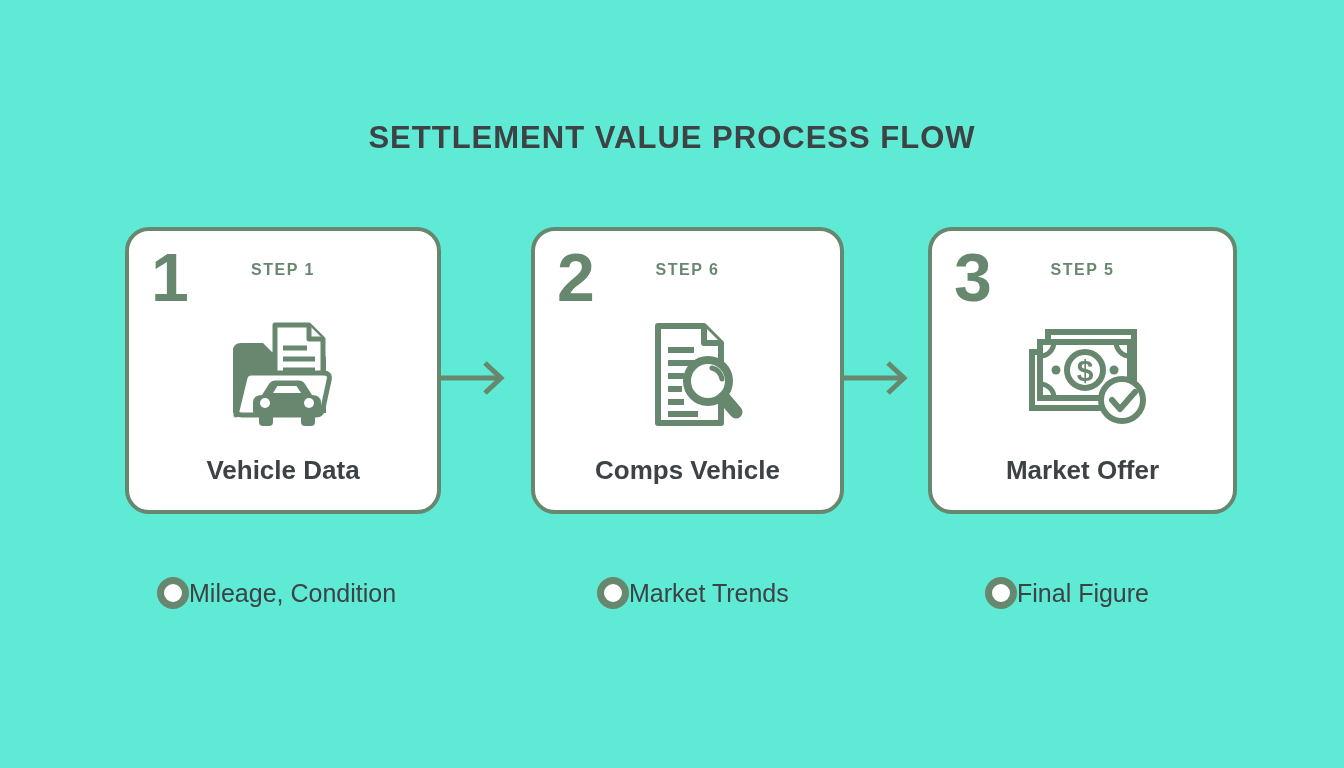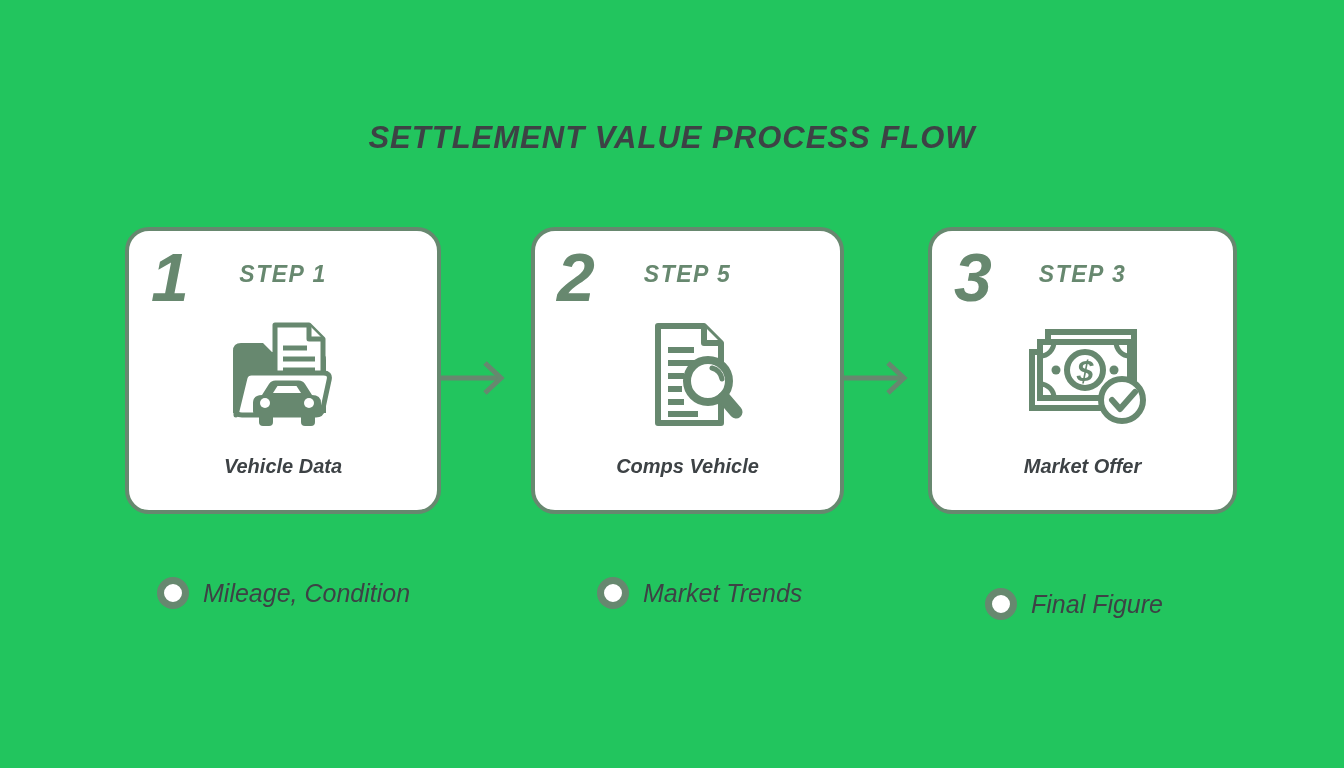--- a/index.html
+++ b/index.html
@@ -3,21 +3,21 @@
 <meta charset="utf-8">
 <style>
   * { margin: 0; padding: 0; box-sizing: border-box; }
   html, body { background: #ffffff; }
   body {
     font-family: "Liberation Sans", sans-serif;
     width: 1344px; height: 768px;
     position: relative; overflow: hidden;
     color: #3d4245;
   }
-  .canvas { position: absolute; inset: 0; background: #22c55e; font-style: italic; }
+  .canvas { position: absolute; inset: 0; background: #5eead4; }
 
   .title {
     position: absolute; left: 0; top: 120px; width: 100%;
     text-align: center;
     font-size: 31px; font-weight: 700; letter-spacing: 1px;
     color: #3d4245;
   }
 
   .card {
     position: absolute; top: 227px; height: 287px;
@@ -30,45 +30,45 @@
   .card3 { left: 928px; width: 309px; }
 
   .step-num {
     position: absolute; left: 22px; top: 12px;
     font-size: 68px; line-height: 1; font-weight: 700;
     color: #67886f;
   }
   .step-label {
     position: absolute; left: 0; top: 30px; width: 100%;
     text-align: center;
-    font-size: 23px; font-weight: 700; letter-spacing: 1.5px;
+    font-size: 16px; font-weight: 700; letter-spacing: 1.5px;
     color: #67886f;
   }
   .icon-wrap {
     position: absolute; left: 0; top: 85px; width: 100%; height: 118px;
     display: flex; align-items: center; justify-content: center;
   }
   .card-name {
     position: absolute; left: 0; top: 224px; width: 100%;
     text-align: center;
-    font-size: 20px; font-weight: 700;
+    font-size: 26px; font-weight: 700;
     color: #3d4245;
   }
 
   .arrow { position: absolute; top: 356px; }
   .arrow1 { left: 441px; }
   .arrow2 { left: 844px; }
 
   .bullet {
     position: absolute; top: 576px; height: 34px;
-    display: flex; align-items: center; gap: 14px;
+    display: flex; align-items: center; 
   }
   .bullet1 { left: 157px; }
   .bullet2 { left: 597px; }
-  .bullet3 { left: 985px; margin-top: 11px; }
+  .bullet3 { left: 985px; }
   .ring {
     width: 32px; height: 32px; flex: 0 0 32px;
     border: 7px solid #67886f; border-radius: 50%;
     background: #ffffff;
   }
   .bullet-text {
     font-size: 25px; font-weight: 400; color: #3d4245;
     white-space: nowrap;
   }
 </style>
@@ -106,21 +106,21 @@
     <div class="card-name">Vehicle Data</div>
   </div>
 
   <svg class="arrow arrow1" width="78" height="44" viewBox="0 0 78 44" fill="none">
     <line x1="0" y1="22" x2="58" y2="22" stroke="#67886f" stroke-width="5"></line>
     <polyline points="44,7 60,22 44,37" stroke="#67886f" stroke-width="5" fill="none"></polyline>
   </svg>
 
   <div class="card card2">
     <div class="step-num">2</div>
-    <div class="step-label">STEP 5</div>
+    <div class="step-label">STEP 6</div>
     <div class="icon-wrap">
       <svg width="112" height="110" viewBox="0 0 112 110" fill="none">
 
         <path d="M26 6 h46 l17 17 v80 h-63 z" fill="#ffffff" stroke="#67886f" stroke-width="6" stroke-linejoin="round"></path>
         <path d="M72 6 v17 h17" fill="#ffffff" stroke="#67886f" stroke-width="6" stroke-linejoin="round"></path>
         <line x1="36" y1="30" x2="62" y2="30" stroke="#67886f" stroke-width="6"></line>
         <line x1="36" y1="43" x2="77" y2="43" stroke="#67886f" stroke-width="6"></line>
         <line x1="36" y1="56" x2="52" y2="56" stroke="#67886f" stroke-width="6"></line>
         <line x1="36" y1="69" x2="50" y2="69" stroke="#67886f" stroke-width="6"></line>
         <line x1="36" y1="82" x2="52" y2="82" stroke="#67886f" stroke-width="6"></line>
@@ -134,21 +134,21 @@
     <div class="card-name">Comps Vehicle</div>
   </div>
 
   <svg class="arrow arrow2" width="78" height="44" viewBox="0 0 78 44" fill="none">
     <line x1="0" y1="22" x2="58" y2="22" stroke="#67886f" stroke-width="5"></line>
     <polyline points="44,7 60,22 44,37" stroke="#67886f" stroke-width="5" fill="none"></polyline>
   </svg>
 
   <div class="card card3">
     <div class="step-num">3</div>
-    <div class="step-label">STEP 3</div>
+    <div class="step-label">STEP 5</div>
     <div class="icon-wrap">
       <svg width="130" height="102" viewBox="0 0 130 102" fill="none">
 
         <rect x="30" y="8" width="86" height="58" fill="#ffffff" stroke="#67886f" stroke-width="6"></rect>
         <rect x="14" y="28" width="88" height="56" fill="#ffffff" stroke="#67886f" stroke-width="6"></rect>
 
         <rect x="22" y="18" width="90" height="56" fill="#ffffff" stroke="#67886f" stroke-width="6"></rect>
 
         <path d="M36 18 a14 14 0 0 1-14 14" stroke="#67886f" stroke-width="5" fill="none"></path>
         <path d="M98 18 a14 14 0 0 0 14 14" stroke="#67886f" stroke-width="5" fill="none"></path>

